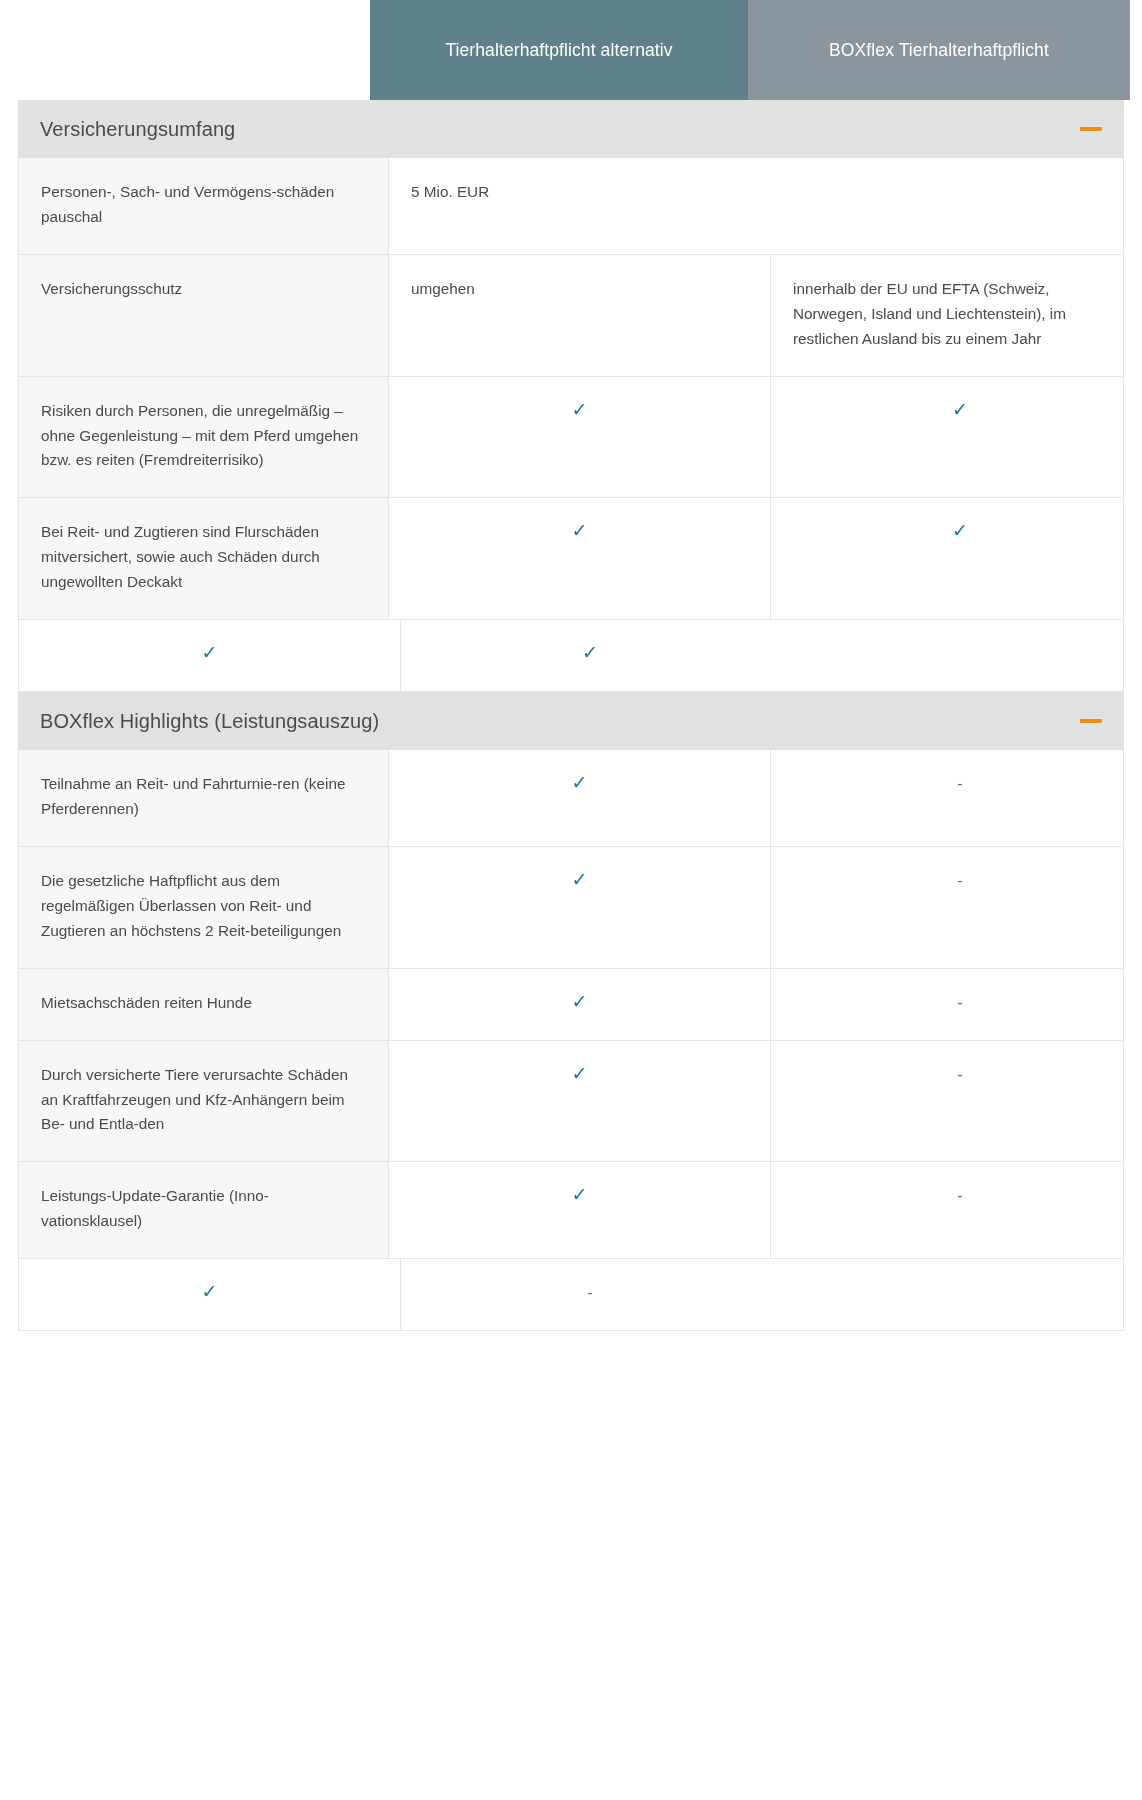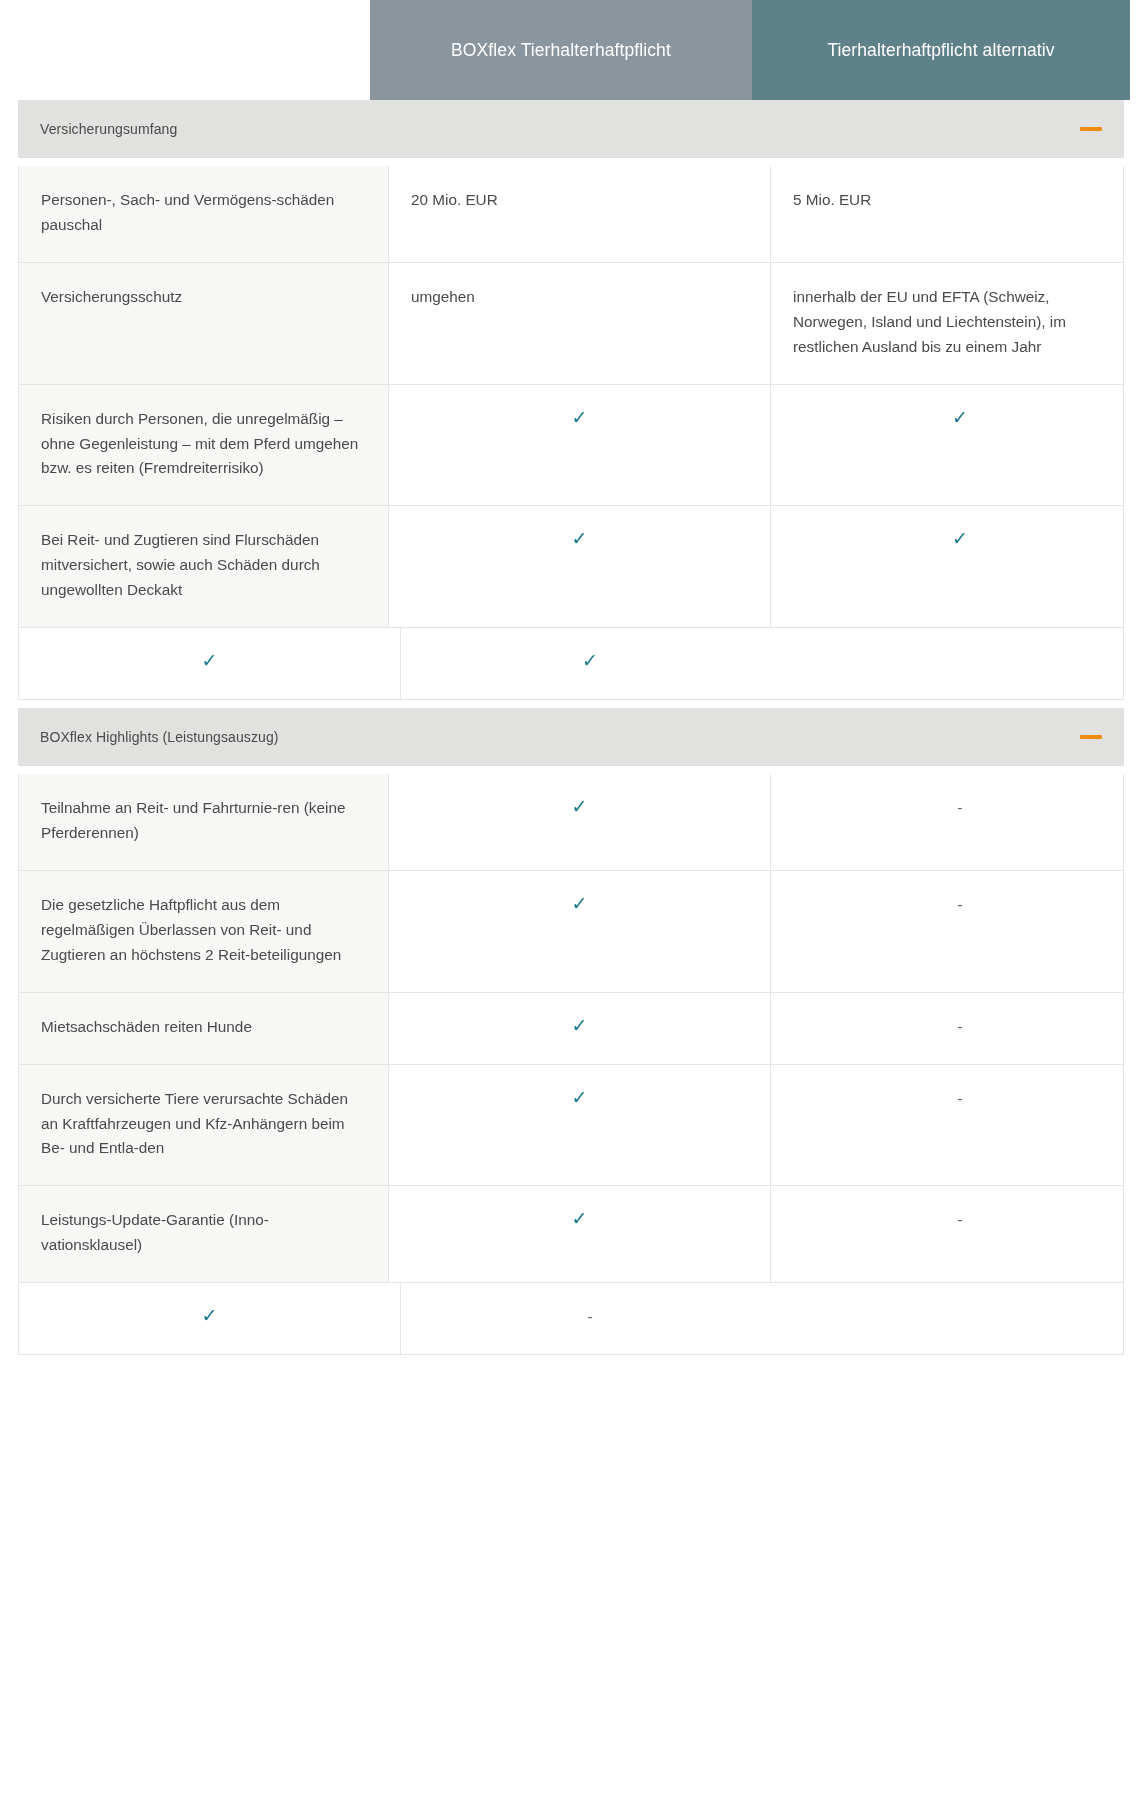--- a/index.html
+++ b/index.html
@@ -52,35 +52,35 @@
   .section-head {
     margin: 0 18px 0 18px;
     background: #e1e1df;
     height: 58px;
     display: flex;
     align-items: center;
     justify-content: space-between;
     padding: 0 22px 0 22px;
   }
   .section-head-title {
-    font-size: 14px;
+    font-size: 20px;
     color: #4b4b4b;
     letter-spacing: 0.1px;
   }
   .toggle-minus {
     width: 22px;
     height: 4px;
     background: #ee8b12;
     border-radius: 1px;
     display: block;
   }
 
   
   .table-wrap {
-    margin: 8px 18px;
+    margin: 0 18px;
     border-left: 1px solid #e6e6e4;
     border-right: 1px solid #e6e6e4;
   }
   .data-row {
     display: flex;
     border-bottom: 1px solid #e6e6e4;
     background: #ffffff;
   }
   .cell {
     padding: 22px 22px 24px 22px;
@@ -120,38 +120,37 @@
     line-height: 1;
   }
 </style>
 </head>
 <body>
 
 <div class="page">
 
   <div class="row head-row">
     <div class="head-spacer"></div>
+    <div class="head-cell b">
+      <span>Tierhalterhaftpflicht alternativ</span>
+    </div>
     <div class="head-cell a">
       <span>BOXflex Tierhalterhaftpflicht</span>
-    </div>
-    <div class="head-cell b">
-      <span>Tierhalterhaftpflicht alternativ</span>
     </div>
   </div>
 
   <div class="section-head">
     <span class="section-head-title">Versicherungsumfang</span>
     <span class="toggle-minus"></span>
   </div>
 
   <div class="table-wrap">
 
     <div class="data-row">
       <div class="cell feature">Personen-, Sach- und Vermögens-schäden pauschal</div>
-      <div class="cell val-a">20 Mio. EUR</div>
       <div class="cell val-b">5 Mio. EUR</div>
     </div>
 
     <div class="data-row">
       <div class="cell feature">Versicherungsschutz</div>
       <div class="cell val-a">umgehen</div>
       <div class="cell val-b">innerhalb der EU und EFTA (Schweiz, Norwegen, Island und Liechtenstein), im restlichen Ausland bis zu einem Jahr</div>
     </div>
 
     <div class="data-row">

